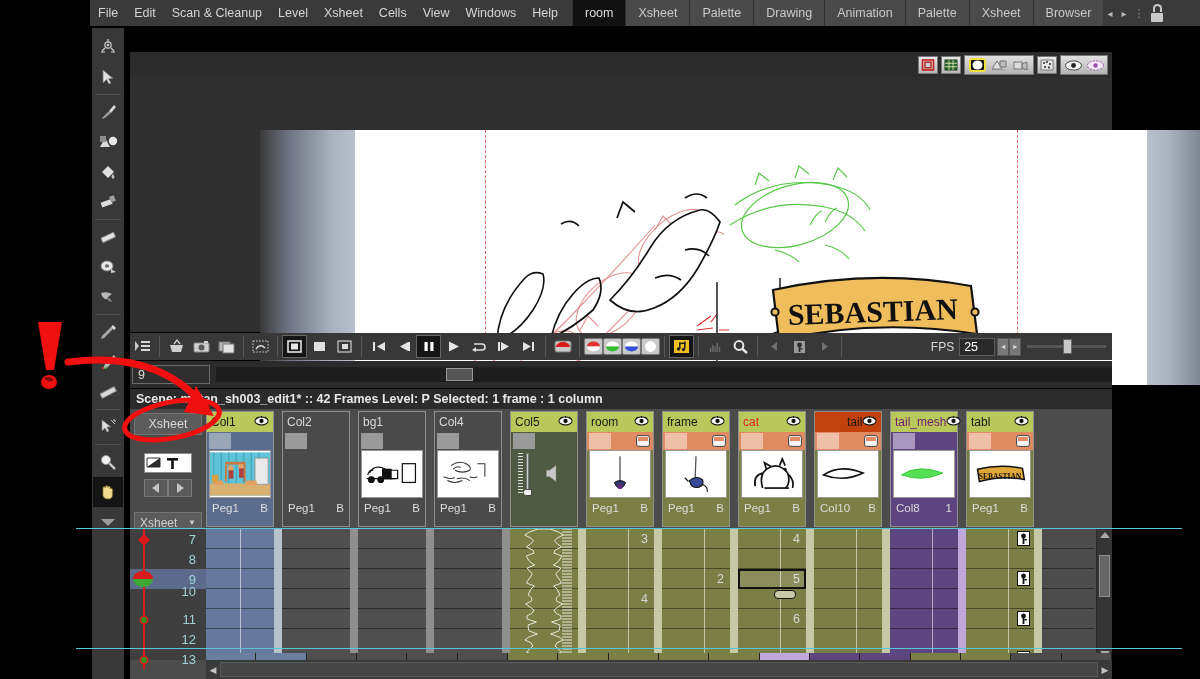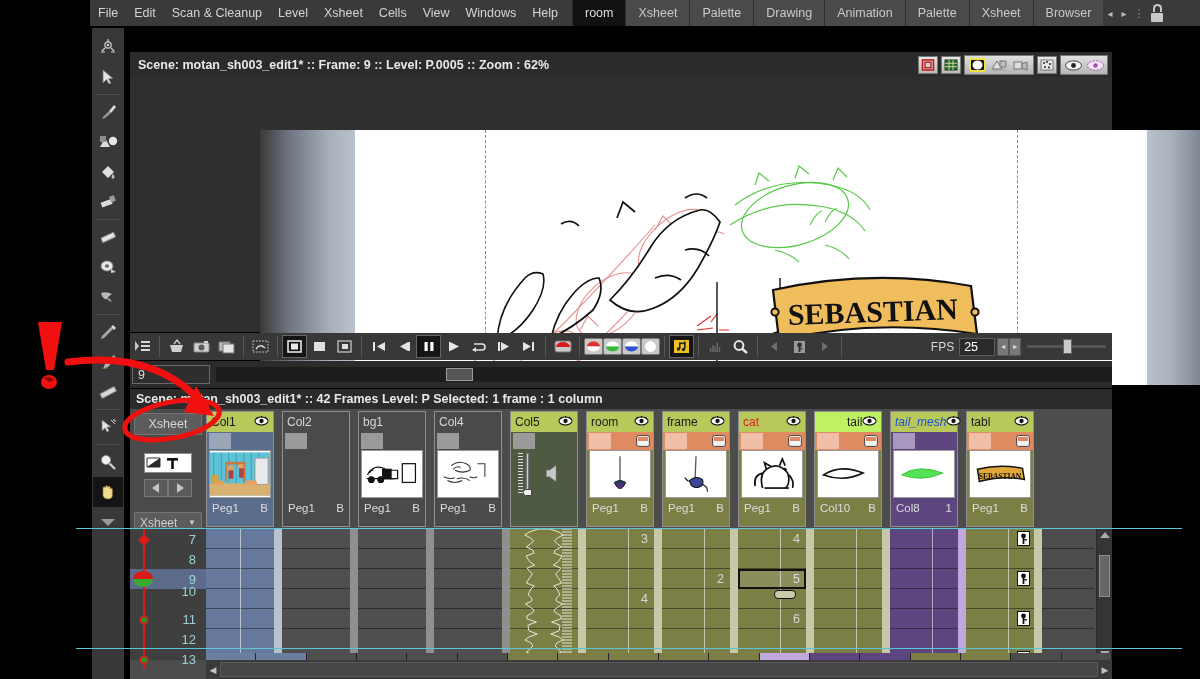--- a/index.html
+++ b/index.html
@@ -337,21 +337,20 @@
           <path d="M418 160 q100 -22 198 -4 l6 48 q-100 -16 -198 6z" fill="#f0bd5c" stroke="#111" stroke-width="2.2"></path>
           <circle cx="420" cy="182" r="3.6" fill="#f0bd5c" stroke="#111" stroke-width="2"></circle>
           <circle cx="620" cy="182" r="3.6" fill="#f0bd5c" stroke="#111" stroke-width="2"></circle>
           <text x="518" y="192" text-anchor="middle" font-family="Liberation Serif, serif" font-size="30" font-weight="bold" fill="#111" transform="rotate(-2 518 188)" id="bannerText">SEBASTIAN</text>
         </g>
       </svg>
     </div>
   </div>
 
   <div class="scenebar">
-    <span class="txt">Scene: motan_sh003_edit1*   ::   Frame: 9   ::   Level: P.0005  ::  Zoom : 62%</span>
     <div class="vtools">
       <span class="vbtn">
         <svg width="14" height="12">
             <rect x="1.5" y="1" width="11" height="10" fill="none" stroke="#c02020" stroke-width="1.6"></rect>
         <rect x="4" y="3.2" width="6" height="5.6" fill="none" stroke="#c02020" stroke-width="1.4"></rect>
           </svg>
         </span>
       <span class="vbtn">
         <svg width="14" height="12">
             <rect x="1" y="1" width="12" height="10" fill="#2c6a2c" stroke="#184018"></rect>
@@ -871,21 +870,21 @@
               </g>
       <circle cx="46" cy="18" r="1.6" fill="#111"></circle>
             </svg>
           </div>
           <div class="ch-foot" style="background: rgb(123, 127, 69);">
             <span>Peg1</span>
             <span>B</span>
           </div>
         </div>
         <div class="colhdr" style="left: 608px; background: rgb(123, 127, 69); border: 1px solid rgb(143, 143, 143);">
-          <div class="ch-name" style="background: #bef264; padding-left: 32px;">
+          <div class="ch-name" style="background: #c2410c; padding-left: 32px;">
             <span style="color: rgb(26, 26, 26);">tail</span>
             <span><svg class="eye" viewBox="0 0 16 11">
                 <ellipse cx="8" cy="6" rx="7" ry="4.2" fill="#fff" stroke="#111" stroke-width="1.1"></ellipse>
   <circle cx="8" cy="6" r="2.3" fill="#111"></circle>
                 <path d="M2 4 l2 -2 M14 4 l-2 -2 M8 2.2 v-1.6" stroke="#111" stroke-width="1.2"></path>
               </svg></span>
           </div>
           <div class="ch-sub" style="background: rgb(224, 138, 98);">
             <span class="ch-chip" style="background: rgb(240, 191, 168);"></span>
             <span style="margin-left: auto; margin-right: 3px; display: flex;">
@@ -901,21 +900,21 @@
       <path d="M6 24 q18 -12 42 -2 q-20 10 -42 2z" fill="none" stroke="#111" stroke-width="1.8"></path>
             </svg>
           </div>
           <div class="ch-foot" style="background: rgb(123, 127, 69);">
             <span>Col10</span>
             <span>B</span>
           </div>
         </div>
         <div class="colhdr" style="left: 684px; background: rgb(93, 69, 128); border: 1px solid rgb(143, 143, 143);">
           <div class="ch-name" style="background: rgb(185, 200, 90);">
-            <span style="color: #1d4ed8; font-style: italic;">tail_mesh</span>
+            <span style="color: #701a75;">tail_mesh</span>
             <span><svg class="eye" viewBox="0 0 16 11">
                 <ellipse cx="8" cy="6" rx="7" ry="4.2" fill="#fff" stroke="#111" stroke-width="1.1"></ellipse>
   <circle cx="8" cy="6" r="2.3" fill="#111"></circle>
                 <path d="M2 4 l2 -2 M14 4 l-2 -2 M8 2.2 v-1.6" stroke="#111" stroke-width="1.2"></path>
               </svg></span>
           </div>
           <div class="ch-sub" style="background: rgb(93, 69, 128);">
             <span class="ch-chip" style="background: rgb(168, 152, 192);"></span>
           </div>
           <div class="ch-thumb">

